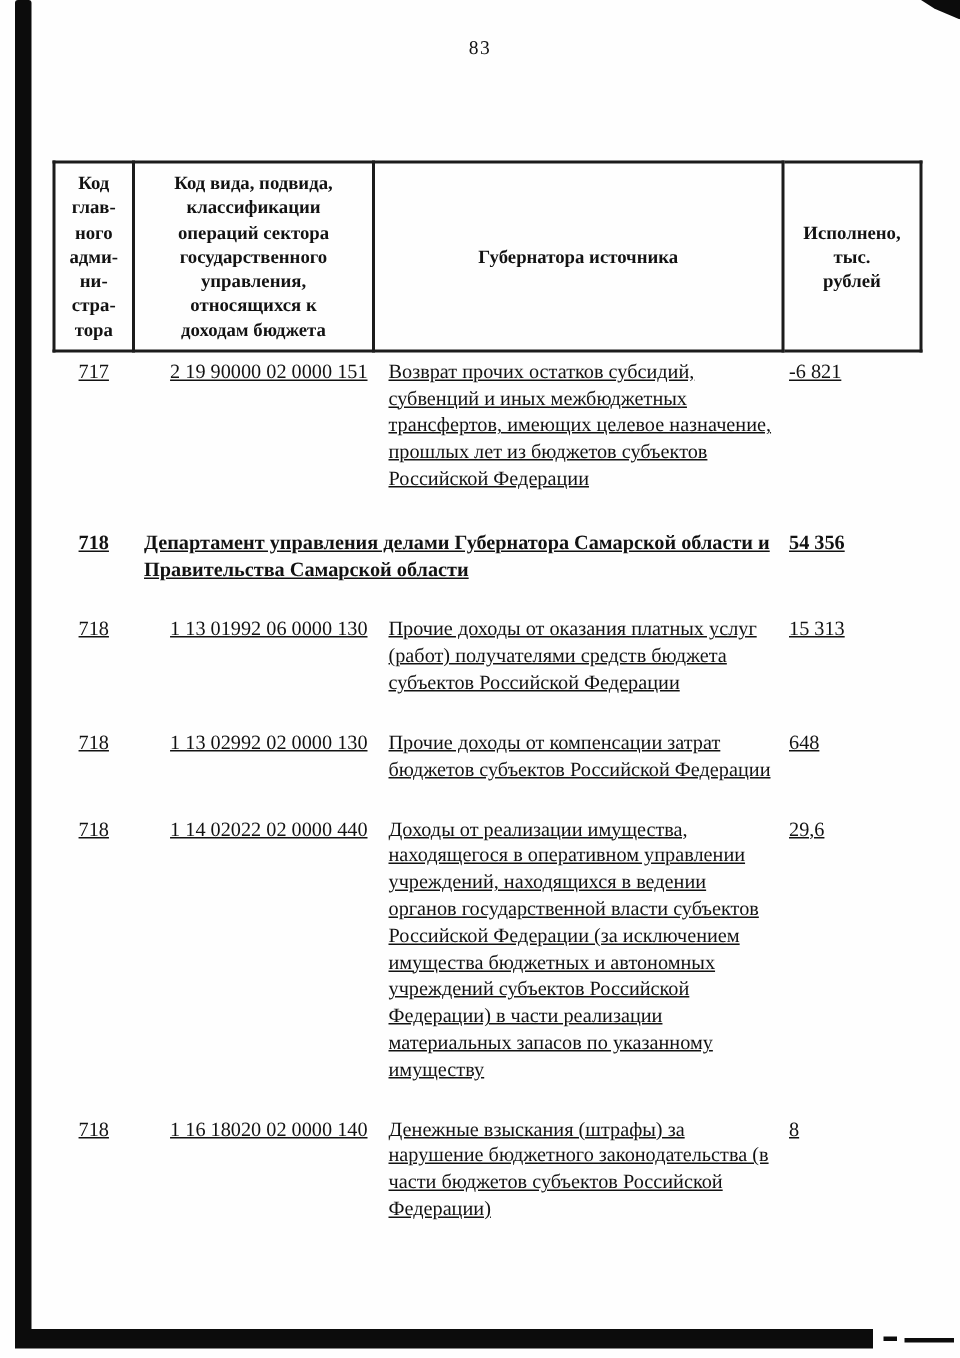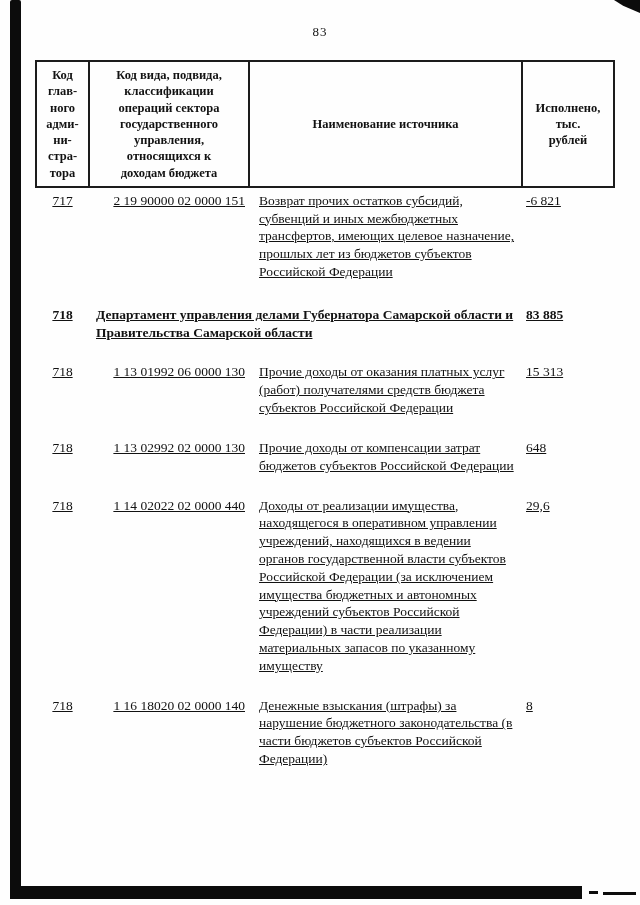--- a/index.html
+++ b/index.html
@@ -34,20 +34,21 @@
     position: absolute; top: 24px; left: 0; width: 640px;
     text-align: center; font-size: 13px; letter-spacing: 1px;
   }
 
   .content { position: absolute; left: 35px; top: 60px; width: 578px; }
 
   table.doc-table {
     border-collapse: collapse;
     width: 100%;
     table-layout: fixed;
+    margin-top: 47px;
   }
   col.c1 { width: 53px; }
   col.c2 { width: 160px; }
   col.c3 { width: 273px; }
   col.c4 { width: 92px; }
 
   .doc-table th {
     border: 2px solid #1c1c1c;
     font-weight: bold;
     font-size: 12.5px;
@@ -104,37 +105,37 @@
 ни-
 стра-
 тора</th>
           <th>Код вида, подвида,
 классификации
 операций сектора
 государственного
 управления,
 относящихся к
 доходам бюджета</th>
-          <th>Наименование источника</th>
+          <th>Губернатора источника</th>
           <th>Исполнено,
 тыс.
 рублей</th>
         </tr>
       </thead>
       <tbody>
         <tr class="first-row">
           <td class="admin">717</td>
           <td class="code">2 19 90000 02 0000 151</td>
           <td class="name">Возврат прочих остатков субсидий, субвенций и иных межбюджетных трансфертов, имеющих целевое назначение, прошлых лет из бюджетов субъектов Российской Федерации</td>
           <td class="value">-6 821</td>
         </tr>
         <tr class="bold-row">
           <td class="admin">718</td>
           <td class="name" colspan="2" style="padding-left:7px;">Департамент управления делами Губернатора Самарской области и Правительства Самарской области</td>
-          <td class="value">83 885</td>
+          <td class="value">54 356</td>
         </tr>
         <tr>
           <td class="admin">718</td>
           <td class="code">1 13 01992 06 0000 130</td>
           <td class="name">Прочие доходы от оказания платных услуг (работ) получателями средств бюджета субъектов Российской Федерации</td>
           <td class="value">15 313</td>
         </tr>
         <tr>
           <td class="admin">718</td>
           <td class="code">1 13 02992 02 0000 130</td>

